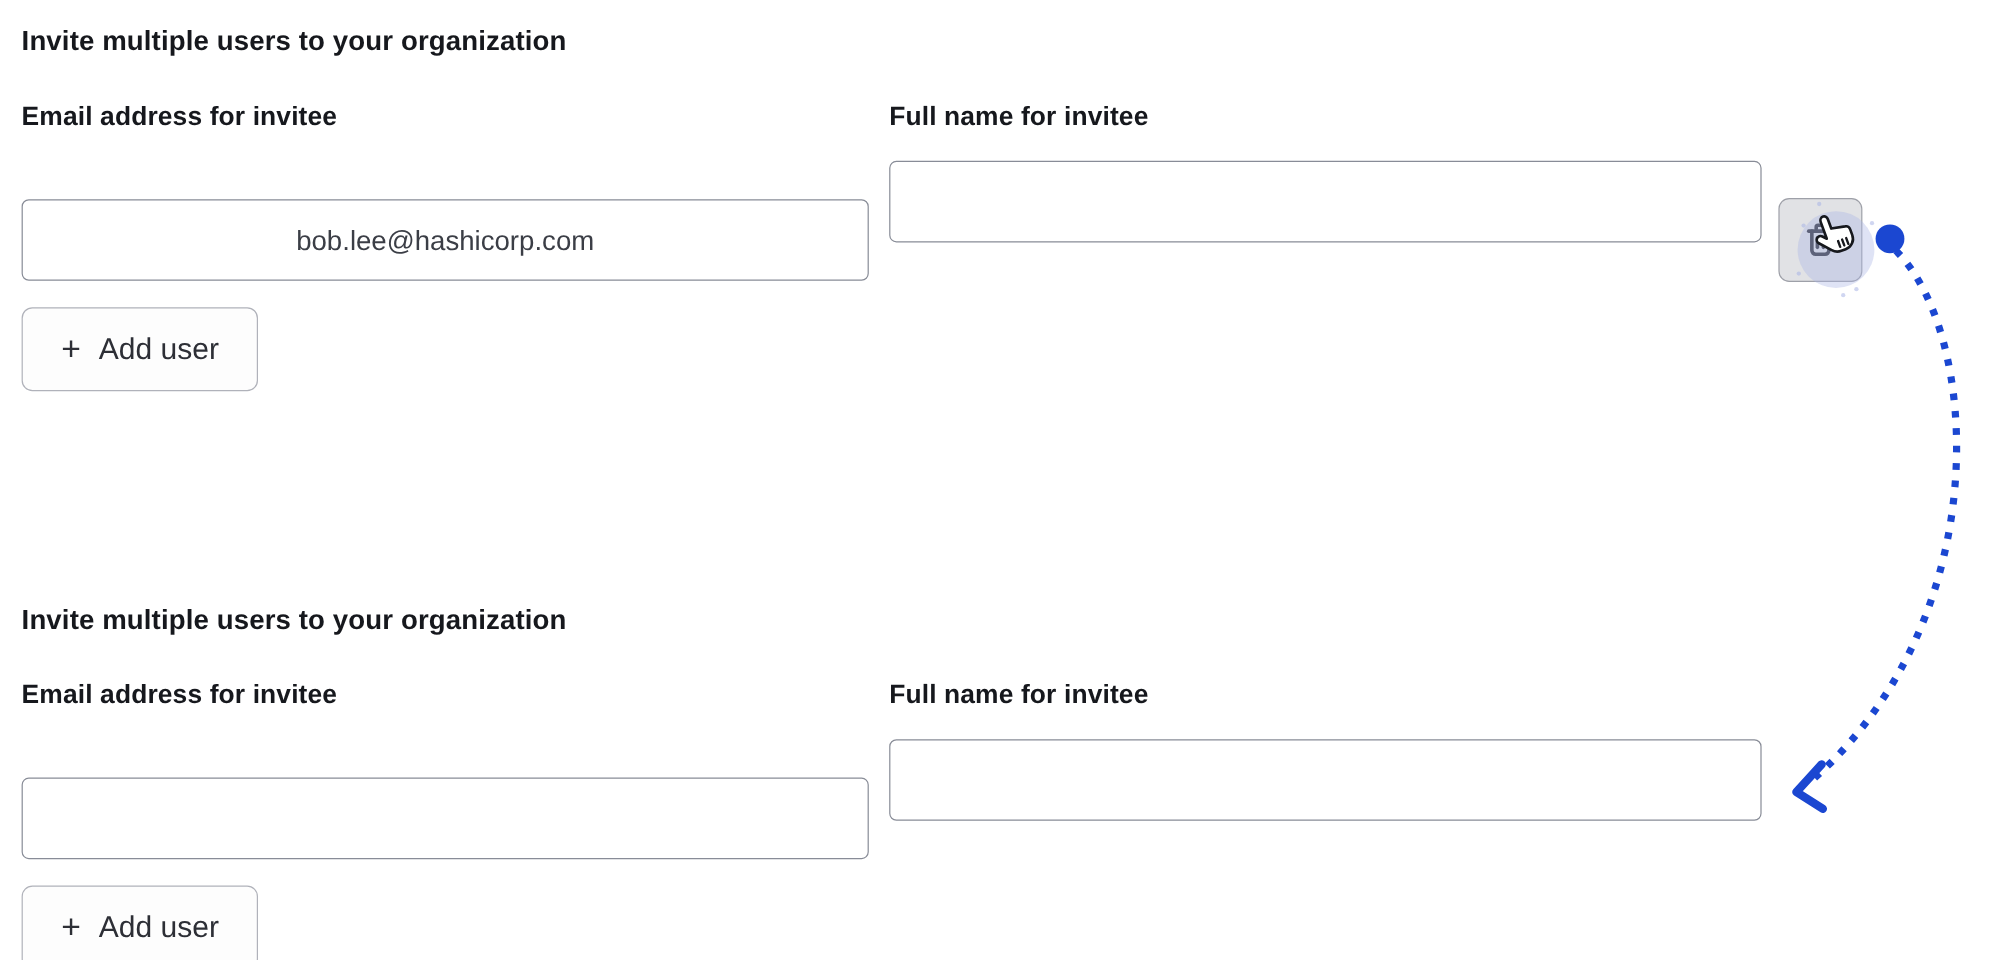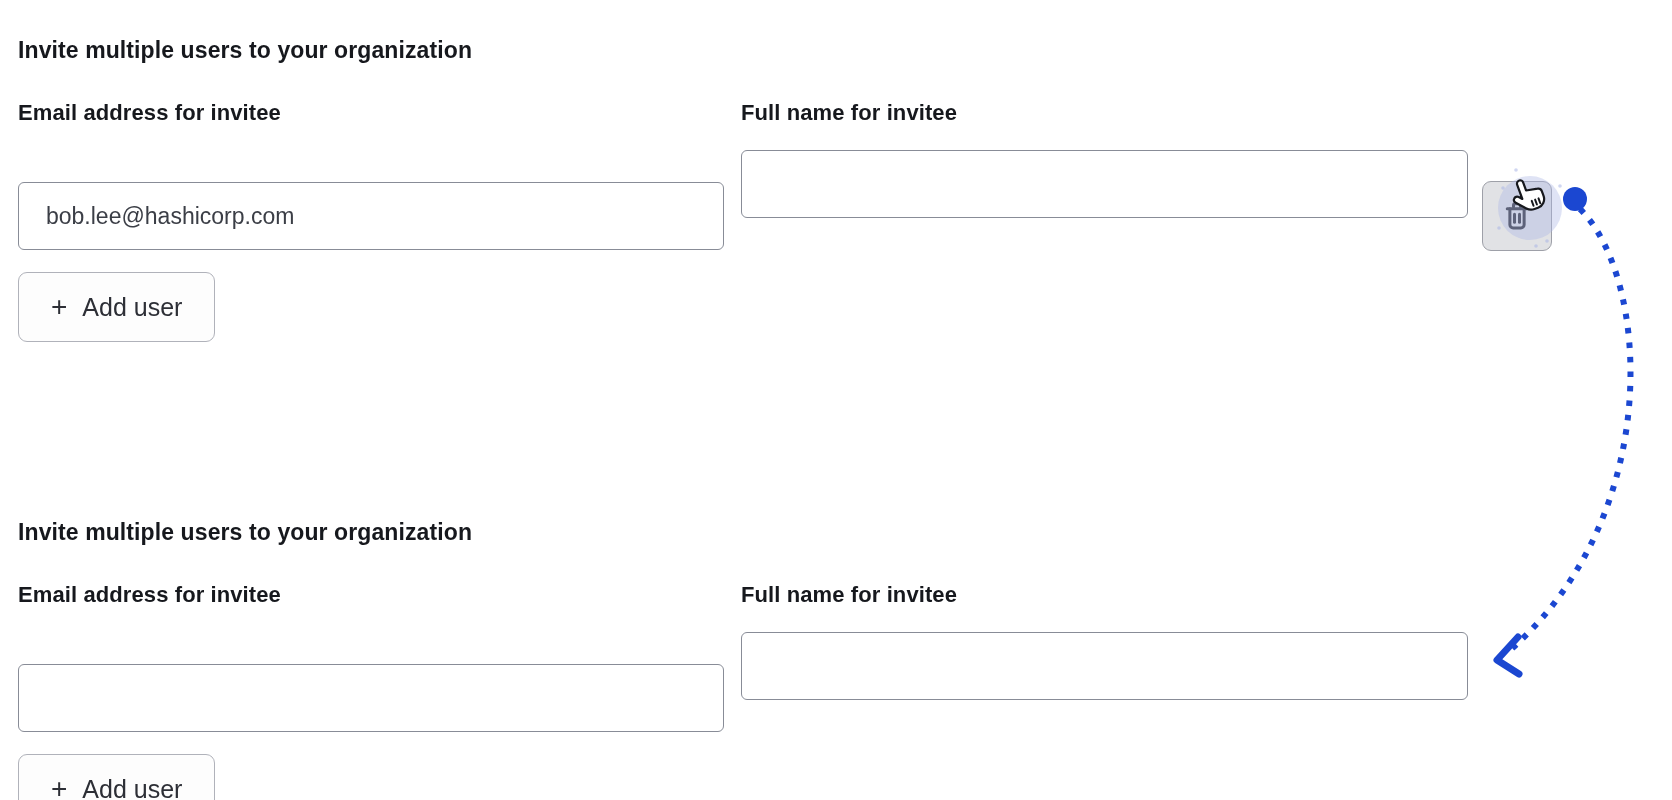--- a/index.html
+++ b/index.html
@@ -15,21 +15,21 @@
   *{box-sizing:border-box;margin:0;padding:0;}
   html,body{background:#fff;}
   .page{
     position:relative;
     width:1672px;height:800px;
     background:#fff;
     overflow:hidden;
     font-family:"Liberation Sans","DejaVu Sans",sans-serif;
     color:var(--text);
   }
-  .invite-section{position:absolute;left:18px;right:18px;margin-top:16px;}
+  .invite-section{position:absolute;left:18px;right:18px;}
   .invite-section.first{top:20px;}
   .invite-section.second{top:502px;}
   .section-heading{
     font-size:23px;font-weight:700;line-height:28px;
     color:var(--text);letter-spacing:.1px;
     margin:0 0 36px 0;
   }
   .fields-row{display:flex;align-items:flex-start;}
   .field{display:flex;flex-direction:column;}
   .field-email{width:706px;margin-right:17px;gap:32px;}
@@ -40,20 +40,21 @@
   }
   .text-input{
     height:68px;width:100%;
     border:1.5px solid var(--input-border);
     border-radius:6px;
     background:#fff;
     font-family:"Liberation Sans","DejaVu Sans",sans-serif;
     font-size:23px;color:var(--input-text);
     padding:0 27px;
     outline:none;
+    text-align:center;
   }
   .delete-btn{
     width:70px;height:70px;
     margin-left:14px;
     align-self:flex-end;
     margin-bottom:-1px;
     background:var(--delete-bg);
     border:1px solid var(--delete-border);
     border-radius:9px;
     display:flex;align-items:center;justify-content:center;

